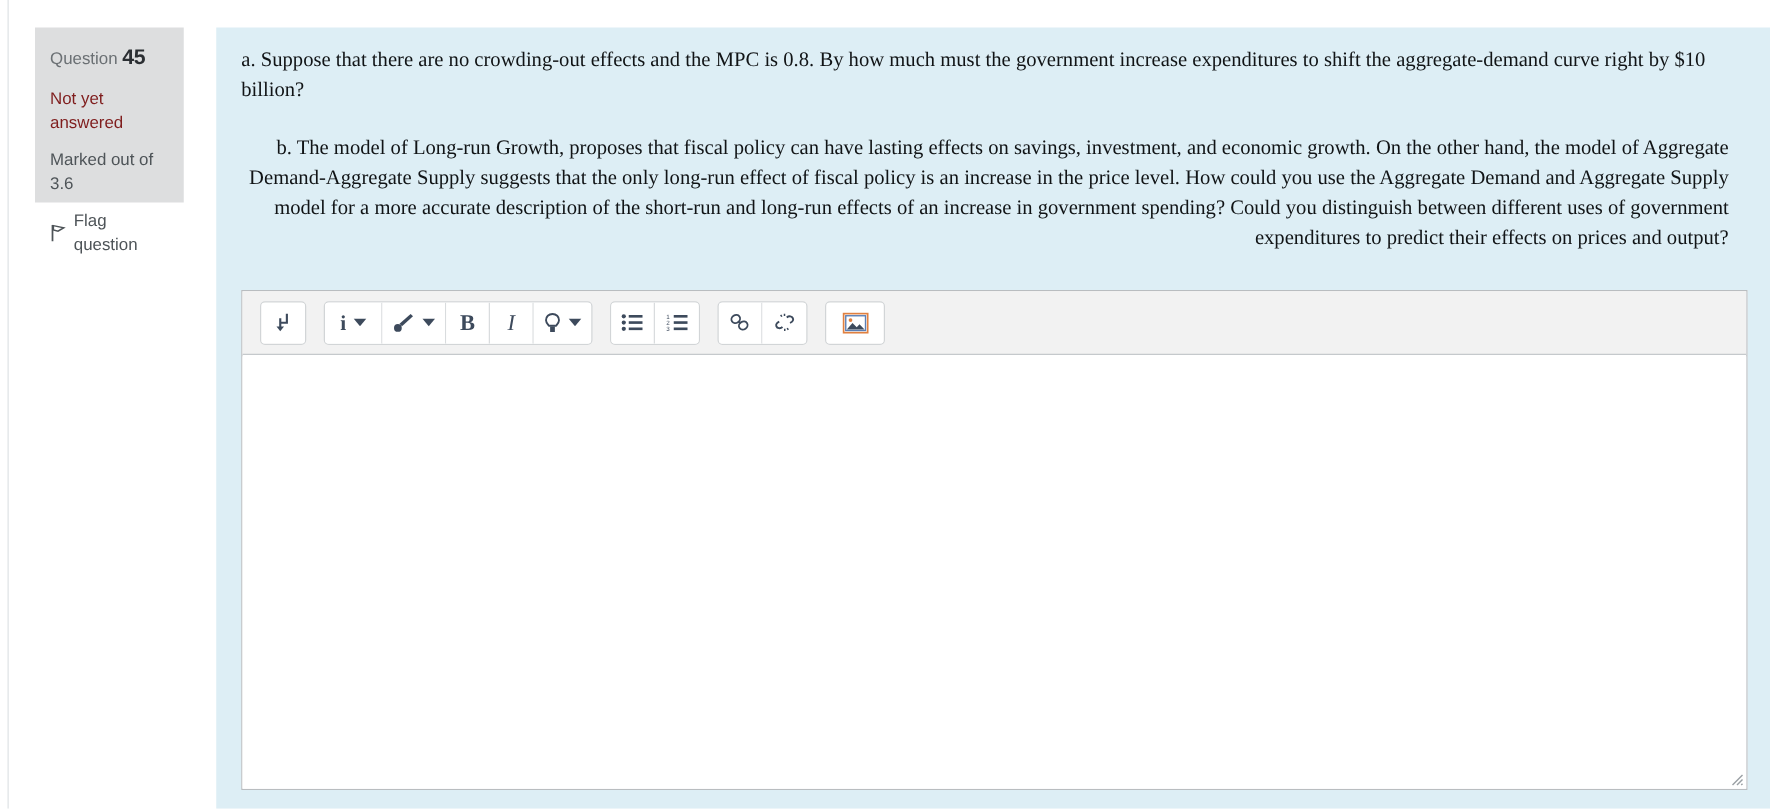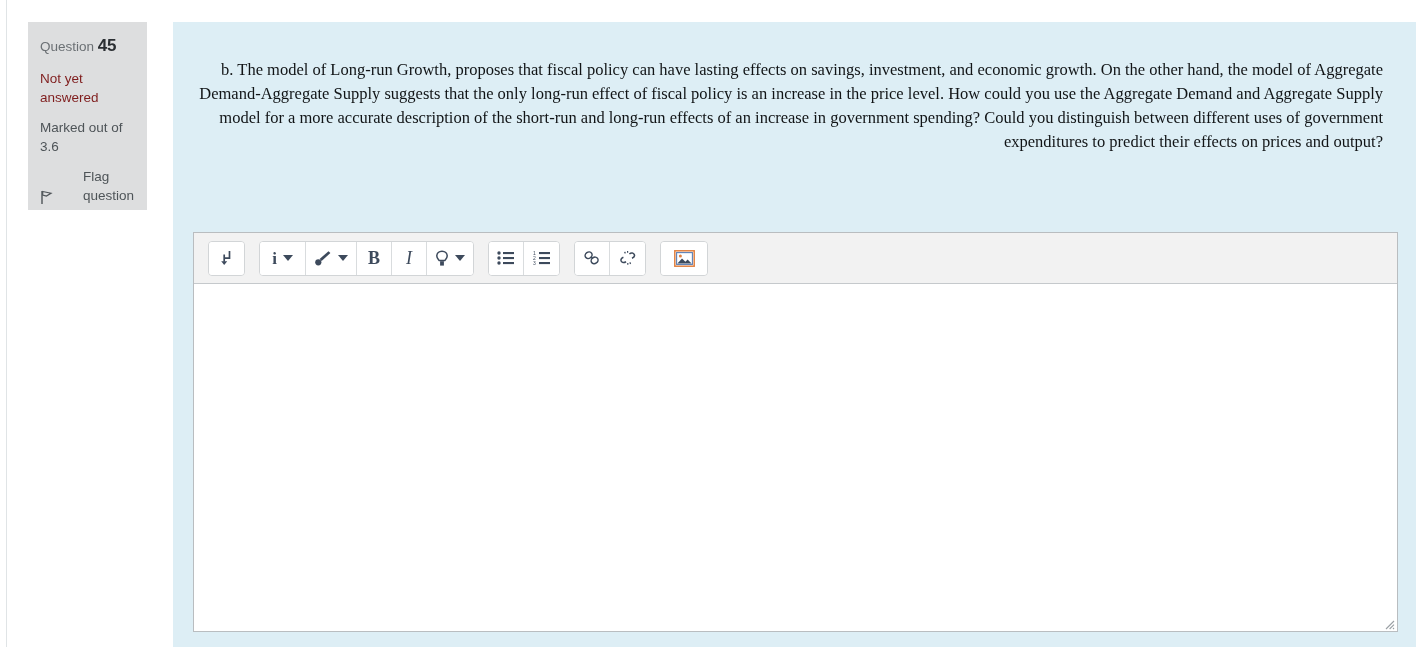--- a/index.html
+++ b/index.html
@@ -22,21 +22,21 @@
     height: 647px;
     background: #e0e4e6;
   }
 
   
   .qinfo {
     position: absolute;
     left: 28px;
     top: 22px;
     width: 119px;
-    height: 188px;
+    height: 140px;
     background: #dddedf;
     box-sizing: border-box;
     padding: 14px 12px 0 12px;
   }
   .qinfo-row {
     font-size: 13.5px;
     color: #5a5f63;
     line-height: 19px;
     margin-bottom: 11px;
     font-family: "Liberation Sans", sans-serif;
@@ -56,25 +56,24 @@
     letter-spacing: -0.2px;
   }
   .qinfo-state {
     color: #7f1d1d;
   }
   .qinfo-marks {
     color: #4e5458;
   }
   .qinfo-flag {
     display: flex;
-    align-items: flex-end;
+    align-items: center;
     color: #4e5458;
     cursor: pointer;
     line-height: 19px;
-    gap: 24px;
   }
   .flag-ico {
     width: 13px;
     height: 15px;
     margin-right: 6px;
     flex: 0 0 auto;
     margin-top: 1px;
   }
   .qinfo-flag .flagtext {
     font-size: 13.5px;
@@ -222,20 +221,21 @@
         <path d="M2 1 L2 14" stroke="#4e5458" stroke-width="1.4" fill="none"></path>
         <path d="M2.7 1.5 L11 3.2 L6.4 6.0 L2.7 5.0 Z" fill="none" stroke="#4e5458" stroke-width="1.2"></path>
       </svg>
     </span>
     <span class="flagtext">Flag question</span>
   </div>
 
 </div>
 
 <div class="content">
+  <p class="qtext">a. Suppose that there are no crowding-out effects and the MPC is 0.8. By how much must the government increase expenditures to shift the aggregate-demand curve right by $10 billion?</p>
   <p class="qtext second">b. The model of Long-run Growth, proposes that fiscal policy can have lasting effects on savings, investment, and economic growth. On the other hand, the model of Aggregate Demand-Aggregate Supply suggests that the only long-run effect of fiscal policy is an increase in the price level. How could you use the Aggregate Demand and Aggregate Supply model for a more accurate description of the short-run and long-run effects of an increase in government spending? Could you distinguish between different uses of government expenditures to predict their effects on prices and output?</p>
 </div>
 
 <div class="editor">
 
   <div class="toolbar">
 
     <div class="tgroup">
       <button class="tbtn">
         <span class="glyph">

